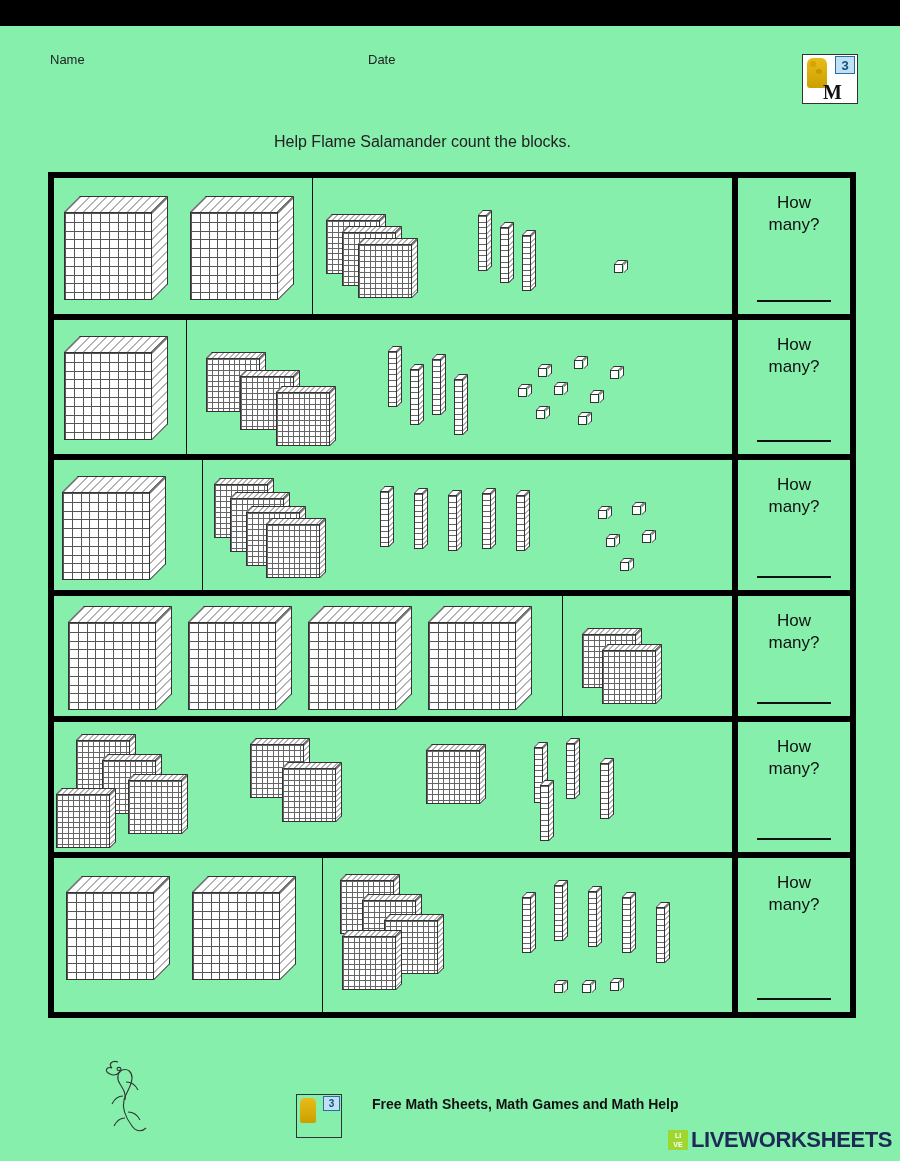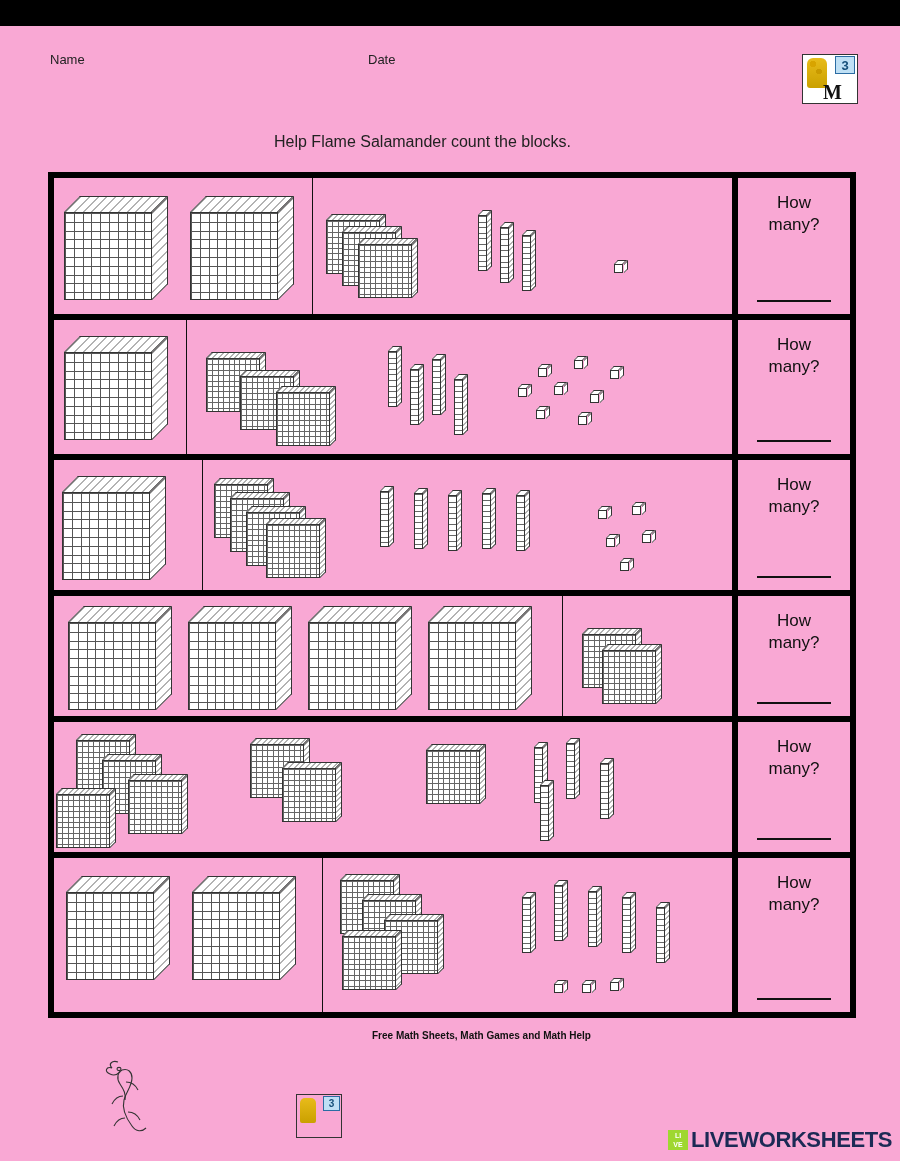--- a/index.html
+++ b/index.html
@@ -15,21 +15,21 @@
   .top-bar {
     position: absolute;
     left: 0; top: 0;
     width: 900px; height: 26px;
     background: #000000;
   }
   .page {
     position: absolute;
     left: 0; top: 26px;
     width: 900px; height: 1135px;
-    background: #f9a8d4;
+    background: #86efac;
   }
 
   
   .hdr {
     position: absolute;
     top: 26px;
     font-size: 13px;
     color: #222;
   }
   .hdr-name { left: 50px; }
@@ -274,22 +274,22 @@
     text-align: center; line-height: 14px;
   }
   .footer-logo .sal {
     position: absolute; left: 3px; top: 3px;
     width: 16px; height: 25px;
     background: linear-gradient(#e8bb1a, #caa000);
     border-radius: 5px 5px 2px 2px;
   }
   .footer-tag {
     position: absolute;
-    left: 372px; top: 1004px;
-    font-size: 10px;
+    left: 372px; top: 1070px;
+    font-size: 14px;
     font-weight: bold;
     color: #111;
   }
   .footer-url {
     position: absolute;
     left: 340px; top: 1080px;
     font-family: "Liberation Serif", serif;
     font-size: 21px;
     font-weight: bold;
     color: #111;

